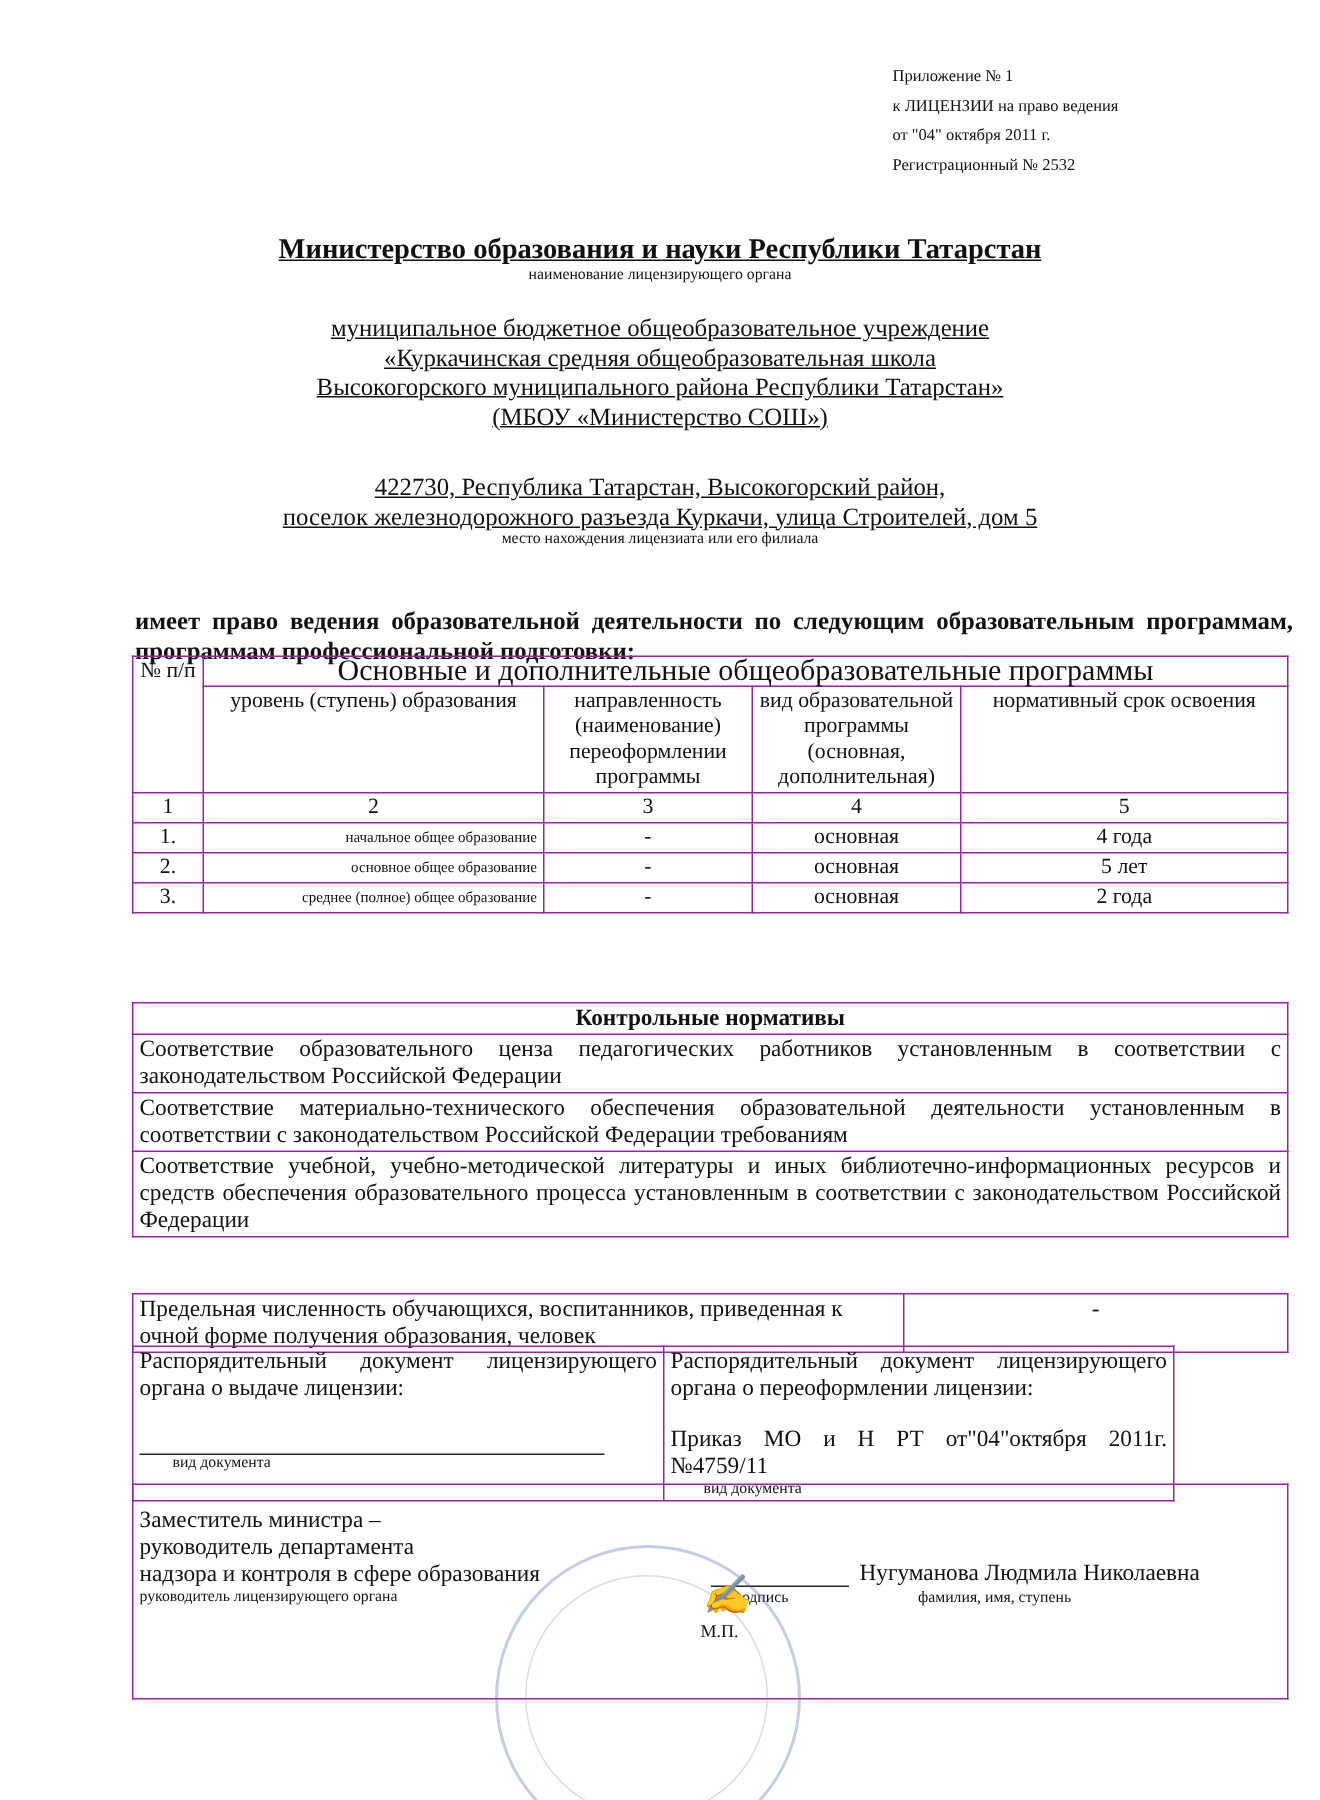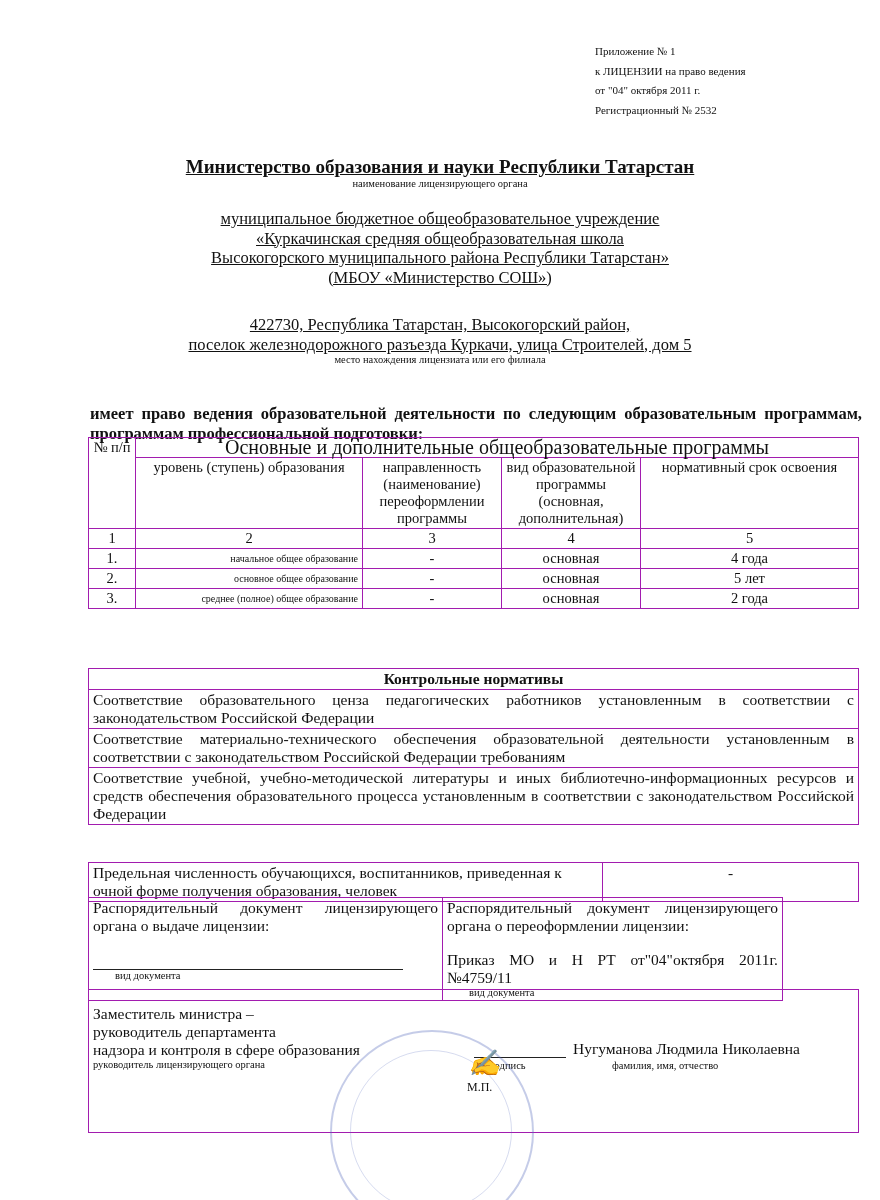--- a/index.html
+++ b/index.html
@@ -159,21 +159,21 @@
   <tbody>
       <tr>
     <td>
       <div style="margin-top:14px">Заместитель министра –</div>
       <div>руководитель департамента</div>
       <div>надзора и контроля в сфере образования</div>
       <div class="caption">руководитель лицензирующего органа</div>
       <div class="abs line" style="left:385px;top:67px;width:92px"></div>
       <div class="abs caption" style="left:400px;top:70px">подпись</div>
       <div class="abs" style="left:484px;top:50px">Нугуманова Людмила Николаевна</div>
-      <div class="abs caption" style="left:523px;top:70px">фамилия, имя, отчество</div>
+      <div class="abs caption" style="left:523px;top:70px">фамилия, имя, ступень</div>
       <div class="abs caption" style="left:378px;top:91px;font-size:12px">М.П.</div>
     </td>
   </tr>
 </tbody>
   </table>
 
 <div class="abs stamp"></div>
 <div class="abs stamp2"></div>
 <div class="abs sigmark">✍</div>
 

